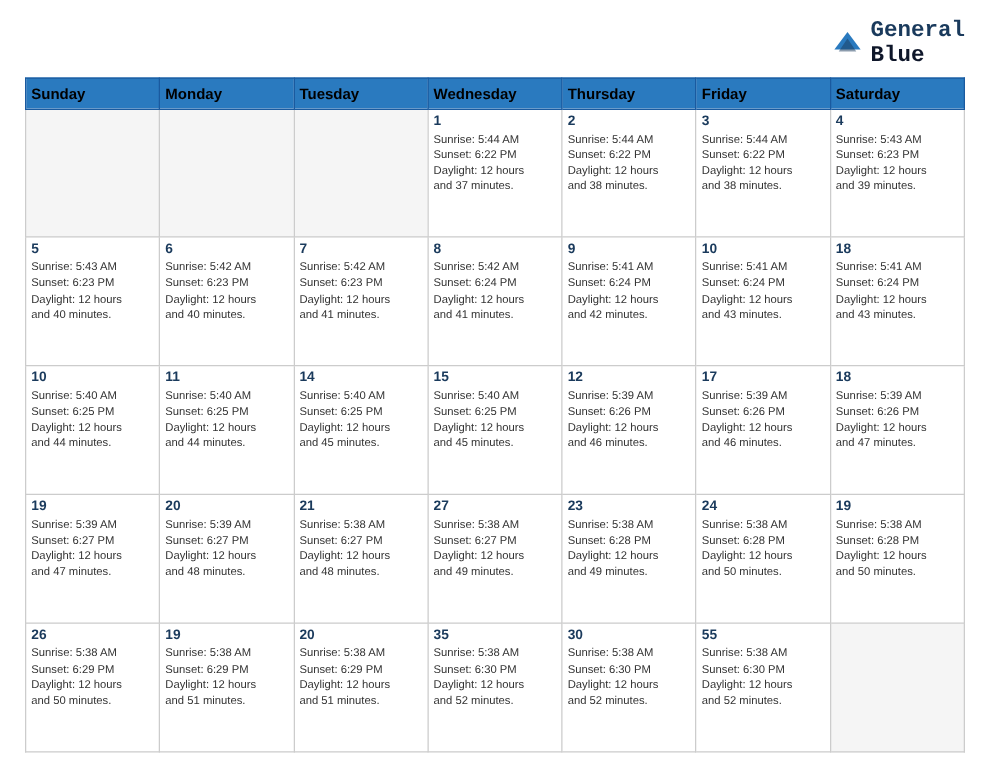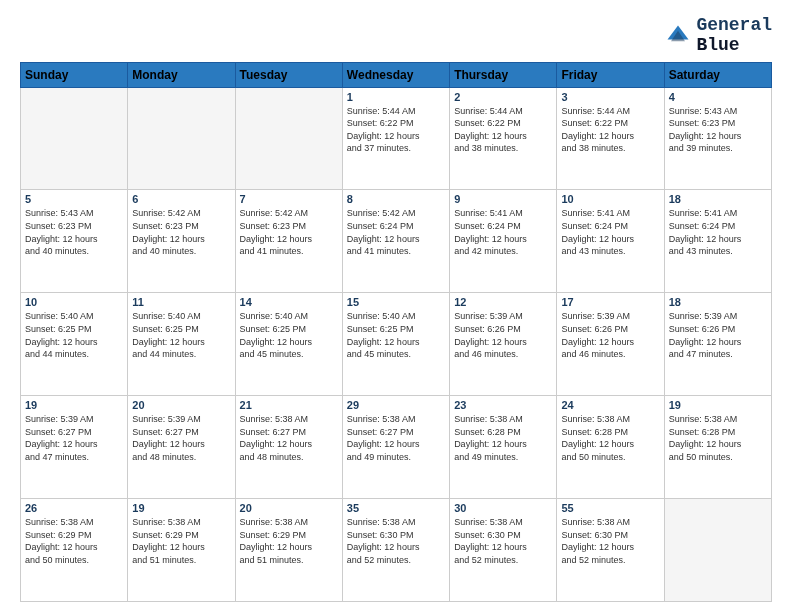--- a/index.html
+++ b/index.html
@@ -284,21 +284,21 @@
 and 48 minutes.</div>
           </td>
           <td>
             <span class="day-num">21</span>
             <div class="day-info" style="white-space: pre-line;">Sunrise: 5:38 AM
 Sunset: 6:27 PM
 Daylight: 12 hours
 and 48 minutes.</div>
           </td>
           <td>
-            <span class="day-num">29</span>
+            <span class="day-num">27</span>
             <div class="day-info" style="white-space: pre-line;">Sunrise: 5:38 AM
 Sunset: 6:27 PM
 Daylight: 12 hours
 and 49 minutes.</div>
           </td>
           <td>
             <span class="day-num">23</span>
             <div class="day-info" style="white-space: pre-line;">Sunrise: 5:38 AM
 Sunset: 6:28 PM
 Daylight: 12 hours

